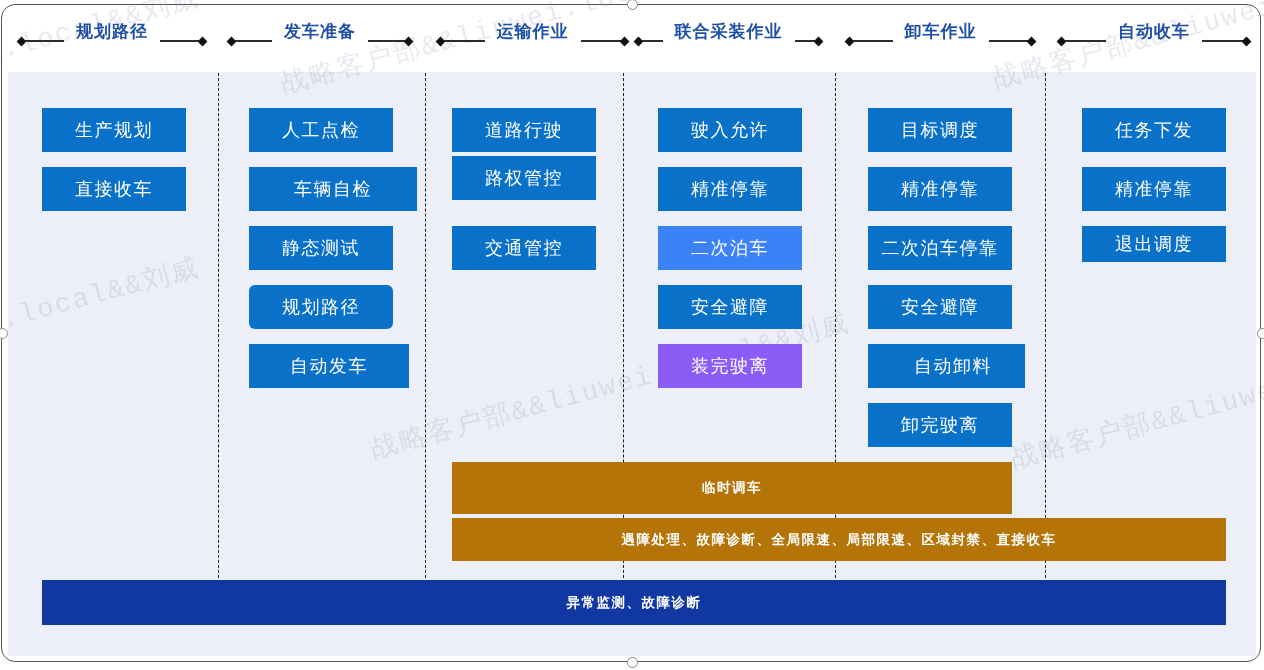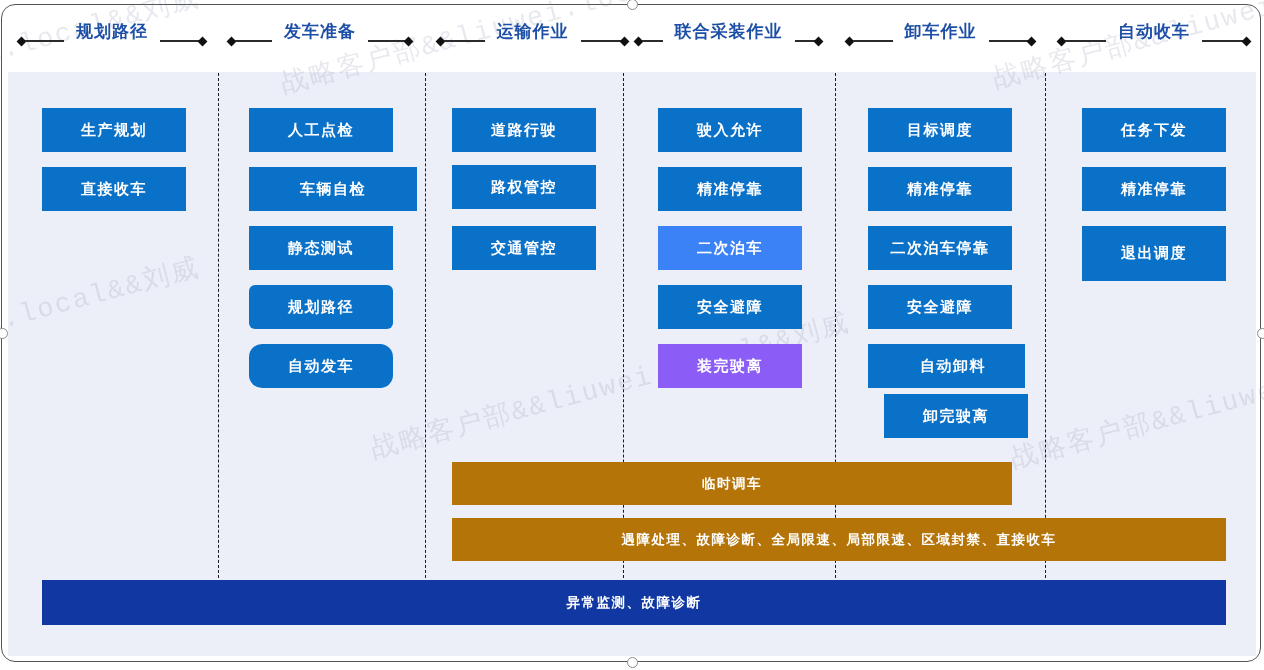--- a/index.html
+++ b/index.html
@@ -37,21 +37,21 @@
     width:7px;height:7px;background:#111;transform:translateY(10px) rotate(45deg);
     flex:0 0 auto;
   }
   .h-title{
     padding:0 12px;font-size:17px;font-weight:700;letter-spacing:1px;
     white-space:nowrap;
   }
   .step-box{
     position:absolute;width:144px;height:44px;display:flex;
     align-items:center;justify-content:center;z-index:4;
-    color:#fff;font-size:15px;font-weight:700;letter-spacing:1.5px;
+    color:#fff;font-size:18px;font-weight:400;letter-spacing:1.5px;
   }
   .span-bar{
     position:absolute;display:flex;align-items:center;justify-content:center;
     z-index:4;color:#fff;font-size:13.5px;font-weight:700;letter-spacing:1.5px;
   }
   .handle{
     position:absolute;width:11px;height:11px;border-radius:50%;
     background:#fff;border:1.5px solid #8a8a8a;box-sizing:border-box;z-index:9;
   }
 </style>
@@ -120,41 +120,41 @@
         <div class="h-diamond"></div>
       </div>
     </div>
   <div id="boxes">
       <div class="step-box" style="left: 42px; top: 108px; width: 144px; height: 44px; background: rgb(10, 113, 201);">生产规划</div>
       <div class="step-box" style="left: 42px; top: 167px; width: 144px; height: 44px; background: rgb(10, 113, 201);">直接收车</div>
       <div class="step-box" style="left: 249px; top: 108px; width: 144px; height: 44px; background: rgb(10, 113, 201);">人工点检</div>
       <div class="step-box" style="left: 249px; top: 167px; width: 168px; height: 44px; background: rgb(10, 113, 201);">车辆自检</div>
       <div class="step-box" style="left: 249px; top: 226px; width: 144px; height: 44px; background: rgb(10, 113, 201);">静态测试</div>
       <div class="step-box" style="left: 249px; top: 285px; width: 144px; height: 44px; background: rgb(10, 113, 201); border-radius: 6px;">规划路径</div>
-      <div class="step-box" style="left: 249px; top: 344px; width: 144px; height: 44px; background: rgb(10, 113, 201); border-radius: 13px;">自动发车</div>
+      <div class="step-box" style="left: 249px; top: 344px; width: 160px; height: 44px; background: rgb(10, 113, 201);">自动发车</div>
       <div class="step-box" style="left: 452px; top: 108px; width: 144px; height: 44px; background: rgb(10, 113, 201);">道路行驶</div>
-      <div class="step-box" style="left: 452px; top: 165px; width: 144px; height: 44px; background: rgb(10, 113, 201);">路权管控</div>
+      <div class="step-box" style="left: 452px; top: 156px; width: 144px; height: 44px; background: rgb(10, 113, 201);">路权管控</div>
       <div class="step-box" style="left: 452px; top: 226px; width: 144px; height: 44px; background: rgb(10, 113, 201);">交通管控</div>
       <div class="step-box" style="left: 658px; top: 108px; width: 144px; height: 44px; background: rgb(10, 113, 201);">驶入允许</div>
       <div class="step-box" style="left: 658px; top: 167px; width: 144px; height: 44px; background: rgb(10, 113, 201);">精准停靠</div>
       <div class="step-box" style="left: 658px; top: 226px; width: 144px; height: 44px; background: #3b82f6;">二次泊车</div>
       <div class="step-box" style="left: 658px; top: 285px; width: 144px; height: 44px; background: rgb(10, 113, 201);">安全避障</div>
       <div class="step-box" style="left: 658px; top: 344px; width: 144px; height: 44px; background: #8b5cf6;">装完驶离</div>
       <div class="step-box" style="left: 868px; top: 108px; width: 144px; height: 44px; background: rgb(10, 113, 201); text-align: center;">目标调度</div>
       <div class="step-box" style="left: 868px; top: 167px; width: 144px; height: 44px; background: rgb(10, 113, 201);">精准停靠</div>
       <div class="step-box" style="left: 868px; top: 226px; width: 144px; height: 44px; background: rgb(10, 113, 201);">二次泊车停靠</div>
       <div class="step-box" style="left: 868px; top: 285px; width: 144px; height: 44px; background: rgb(10, 113, 201);">安全避障</div>
       <div class="step-box" style="left: 868px; top: 344px; width: 144px; height: 44px; background: rgb(10, 113, 201); padding-left: 13px;">自动卸料</div>
-      <div class="step-box" style="left: 868px; top: 394px; width: 144px; height: 44px; background: rgb(10, 113, 201); margin-left: 16px;">卸完驶离</div>
+      <div class="step-box" style="left: 868px; top: 403px; width: 144px; height: 44px; background: rgb(10, 113, 201);">卸完驶离</div>
       <div class="step-box" style="left: 1082px; top: 108px; width: 144px; height: 44px; background: rgb(10, 113, 201);">任务下发</div>
       <div class="step-box" style="left: 1082px; top: 167px; width: 144px; height: 44px; background: rgb(10, 113, 201);">精准停靠</div>
-      <div class="step-box" style="left: 1082px; top: 226px; width: 144px; height: 55px; background: rgb(10, 113, 201);">退出调度</div>
+      <div class="step-box" style="left: 1082px; top: 226px; width: 144px; height: 36px; background: rgb(10, 113, 201);">退出调度</div>
     </div>
   <div id="bars">
-      <div class="span-bar" style="left: 452px; top: 462px; width: 560px; height: 43px; background: rgb(181, 116, 8);">临时调车</div>
+      <div class="span-bar" style="left: 452px; top: 462px; width: 560px; height: 52px; background: rgb(181, 116, 8);">临时调车</div>
       <div class="span-bar" style="left: 452px; top: 518px; width: 774px; height: 43px; background: rgb(181, 116, 8);">遇障处理、故障诊断、全局限速、局部限速、区域封禁、直接收车</div>
       <div class="span-bar" style="left: 42px; top: 580px; width: 1184px; height: 45px; background: rgb(17, 56, 162);">异常监测、故障诊断</div>
     </div>
   <div id="handles">
       <div class="handle" style="left: 626.5px; top: -1.5px;"></div>
       <div class="handle" style="left: -3.5px; top: 327.5px;"></div>
       <div class="handle" style="left: 1256.5px; top: 327.5px;"></div>
       <div class="handle" style="left: 626.5px; top: 656.5px;"></div>
     </div>
 </div>

